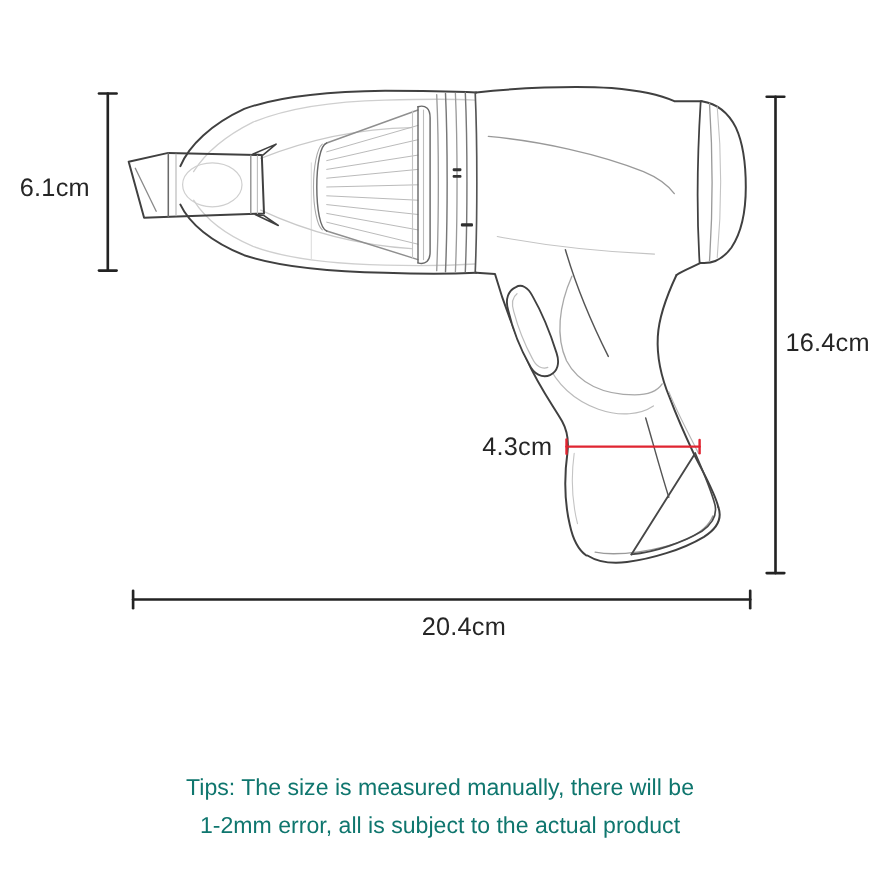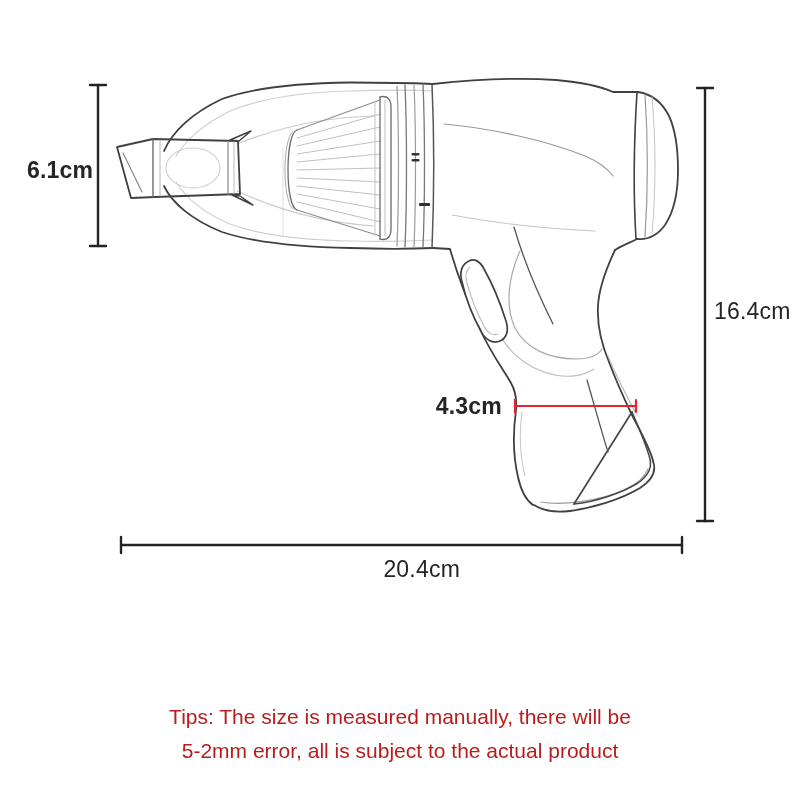--- a/index.html
+++ b/index.html
@@ -5,27 +5,27 @@
   html,body{margin:0;padding:0;background:#ffffff;}
   #stage{
     position:relative;width:800px;height:800px;background:#ffffff;overflow:hidden;
     font-family:"Liberation Sans", sans-serif;
   }
   #stage svg{position:absolute;left:0;top:0;}
   .dim-label{
     position:absolute;font-size:23px;font-weight:500;color:#252525;
     letter-spacing:0.2px;line-height:26px;white-space:nowrap;
   }
-  #label-nozzle-height{left:18px;top:157px;width:84px;text-align:center;font-weight:bold;}
+  #label-nozzle-height{left:18px;top:157px;width:84px;text-align:left;}
   #label-total-height{left:714px;top:298px;width:90px;text-align:left;}
-  #label-handle-width{left:410px;top:393px;width:92px;text-align:right;font-weight:bold;}
+  #label-handle-width{left:410px;top:393px;width:92px;text-align:right;}
   #label-total-length{left:340px;top:556px;width:120px;text-align:right;}
   #tips{
     position:absolute;left:0;top:700px;width:800px;text-align:center;
-    color:#b91c1c;font-size:21px;line-height:34px;font-weight:400;
+    color:#0f766e;font-size:21px;line-height:34px;font-weight:400;
   }
 </style>
 </head>
 <body>
 
 <div id="stage">
 
   <svg width="800" height="800" viewBox="0 0 800 800">
 
     <g fill="none" stroke-linecap="round" stroke-linejoin="round">
@@ -148,16 +148,16 @@
   <div class="dim-label" id="label-nozzle-height">6.1cm</div>
 
   <div class="dim-label" id="label-total-height">16.4cm</div>
 
   <div class="dim-label" id="label-handle-width">4.3cm</div>
 
   <div class="dim-label" id="label-total-length">20.4cm</div>
 
   <div id="tips">
     <div>Tips: The size is measured manually, there will be</div>
-    <div>5-2mm error, all is subject to the actual product</div>
+    <div>1-2mm error, all is subject to the actual product</div>
   </div>
 
 </div>
 
 </body></html>

